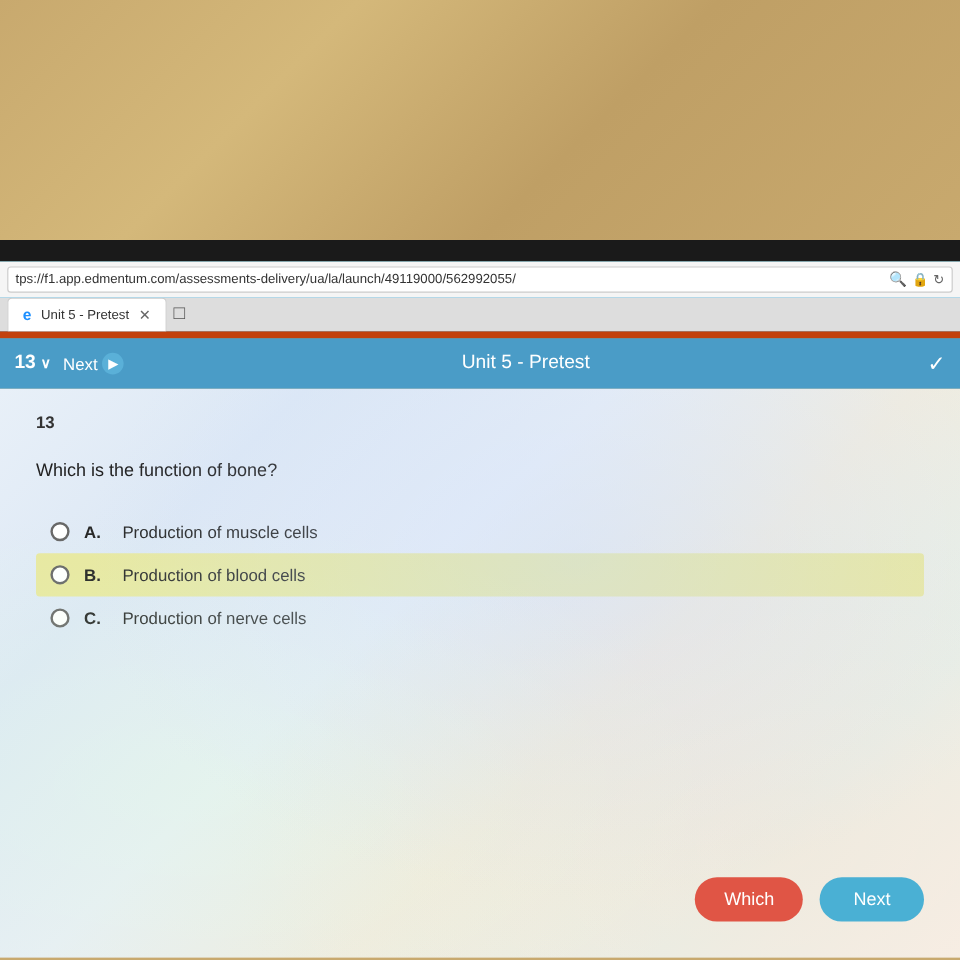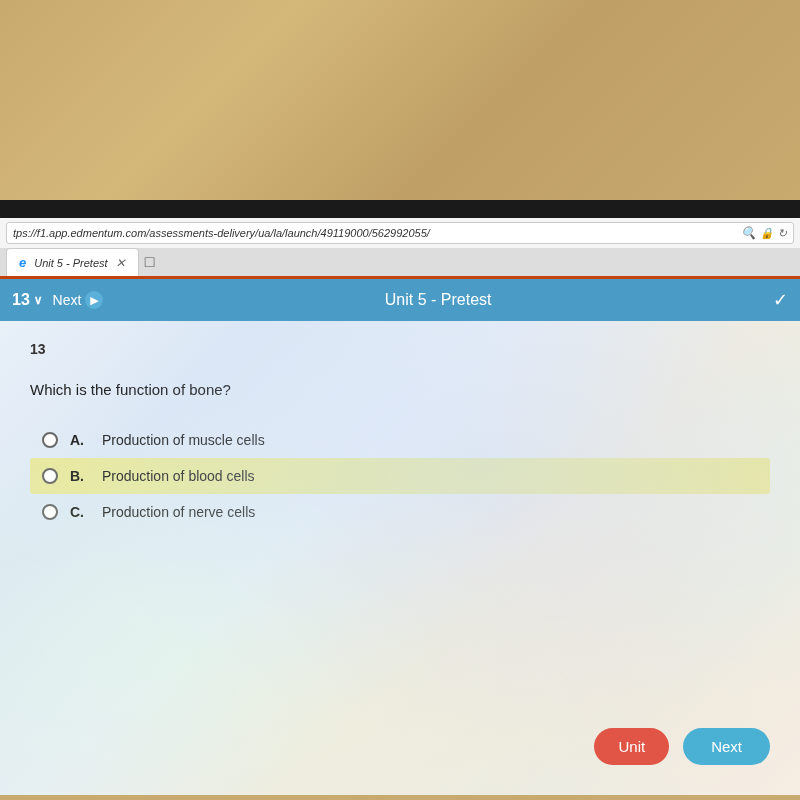--- a/index.html
+++ b/index.html
@@ -24,22 +24,21 @@
     .bezel {
       width: 800px;
       height: 18px;
       background: #1a1a1a;
     }
 
     
     .browser-chrome {
       width: 800px;
       background: #0ea5e9;
-      border-bottom: 3px solid #c2410c;
-      font-style: italic;
+      border-bottom: 6px solid #c2410c;
     }
 
     .address-bar-row {
       display: flex;
       align-items: center;
       padding: 4px 6px;
       gap: 4px;
       background: #f5f5f5;
     }
 
@@ -319,16 +318,16 @@
     </li>
 
     <li class="option-item">
       <div class="option-radio"></div>
       <span class="option-label">C.</span>
       <span class="option-text">Production of nerve cells</span>
     </li>
   </ul>
 
   <div class="buttons-row">
-    <button class="btn-reset">Unit</button>
+    <button class="btn-reset">Which</button>
     <button class="btn-next">Next</button>
   </div>
 </div>
 
 </body></html>

